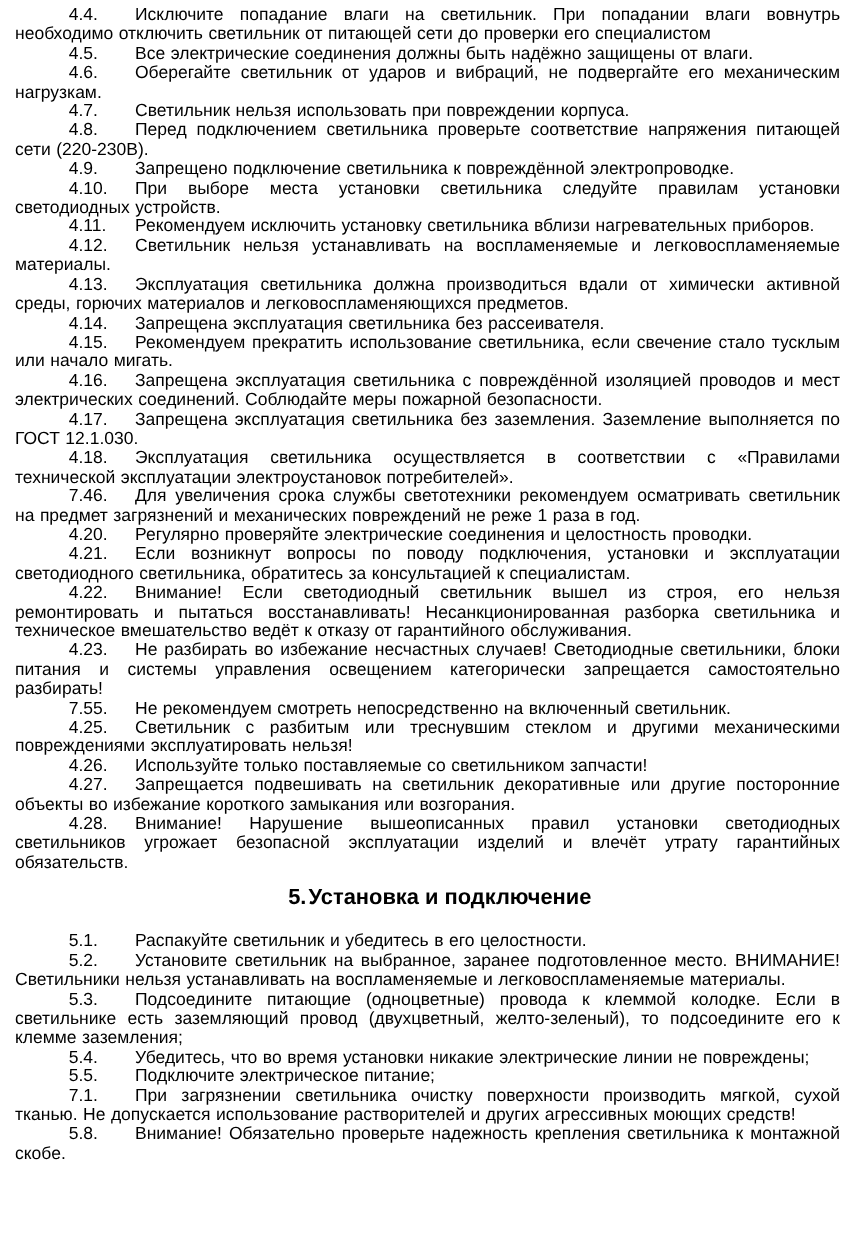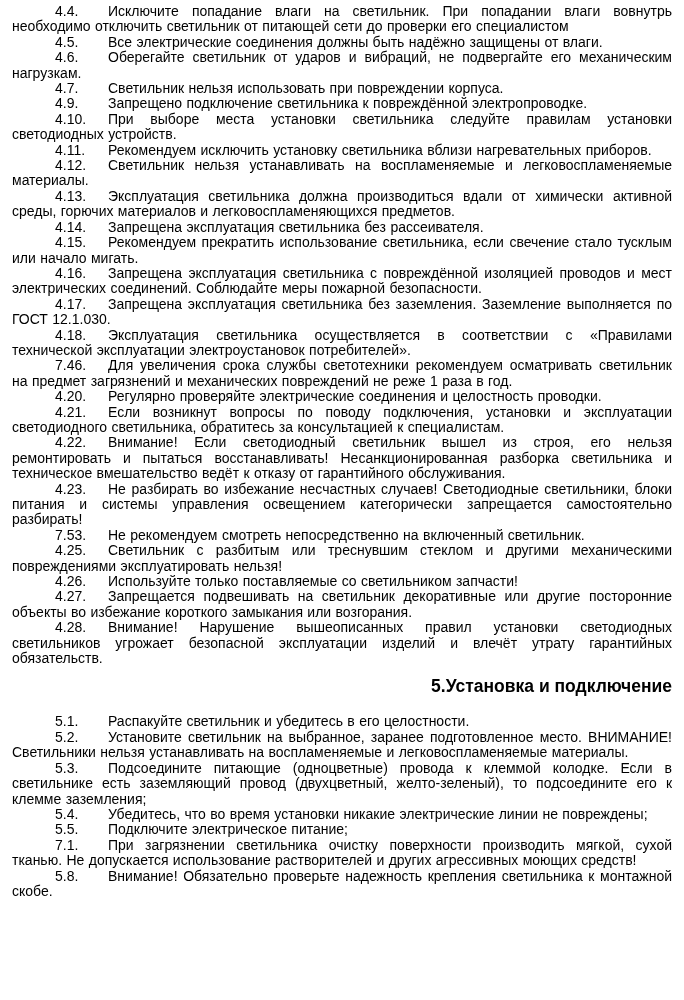--- a/index.html
+++ b/index.html
@@ -34,21 +34,21 @@
     width: 53px;       
     text-indent: 0;
     vertical-align: baseline;
   }
   h2.section-heading {
     margin: 9px 0 17px 0;
     padding-left: 18px; 
     font-size: 17.5px;
     line-height: 22px;
     font-weight: bold;
-    text-align: right;
+    text-align: center;
   }
   h2.section-heading .hnum {
     display: inline-block;
     width: 18px; 
   }
 </style>
 </head>
 <body>
 
 <div class="page">
@@ -56,20 +56,21 @@
   <div class="doc-list">
 
       <p class="item"><span class="num">4.4.</span><span>Исключите попадание влаги на светильник. При попадании влаги вовнутрь необходимо отключить светильник от питающей сети до проверки его специалистом</span></p>
 
       <p class="item"><span class="num">4.5.</span><span>Все электрические соединения должны быть надёжно защищены от влаги.</span></p>
 
       <p class="item"><span class="num">4.6.</span><span>Оберегайте светильник от ударов и вибраций, не подвергайте его механическим нагрузкам.</span></p>
 
       <p class="item"><span class="num">4.7.</span><span>Светильник нельзя использовать при повреждении корпуса.</span></p>
 
+      <p class="item"><span class="num">4.8.</span><span>Перед подключением светильника проверьте соответствие напряжения питающей сети (220-230В).</span></p>
 
       <p class="item"><span class="num">4.9.</span><span>Запрещено подключение светильника к повреждённой электропроводке.</span></p>
 
       <p class="item"><span class="num">4.10.</span><span>При выборе места установки светильника следуйте правилам установки светодиодных устройств.</span></p>
 
       <p class="item"><span class="num">4.11.</span><span>Рекомендуем исключить установку светильника вблизи нагревательных приборов.</span></p>
 
       <p class="item"><span class="num">4.12.</span><span>Светильник нельзя устанавливать на воспламеняемые и легковоспламеняемые материалы.</span></p>
 
       <p class="item"><span class="num">4.13.</span><span>Эксплуатация светильника должна производиться вдали от химически активной среды, горючих материалов и легковоспламеняющихся предметов.</span></p>
@@ -87,21 +88,21 @@
       <p class="item"><span class="num">7.46.</span><span>Для увеличения срока службы светотехники рекомендуем осматривать светильник на предмет загрязнений и механических повреждений не реже 1 раза в год.</span></p>
 
       <p class="item"><span class="num">4.20.</span><span>Регулярно проверяйте электрические соединения и целостность проводки.</span></p>
 
       <p class="item"><span class="num">4.21.</span><span>Если возникнут вопросы по поводу подключения, установки и эксплуатации светодиодного светильника, обратитесь за консультацией к специалистам.</span></p>
 
       <p class="item"><span class="num">4.22.</span><span>Внимание! Если светодиодный светильник вышел из строя, его нельзя ремонтировать и пытаться восстанавливать! Несанкционированная разборка светильника и техническое вмешательство ведёт к отказу от гарантийного обслуживания.</span></p>
 
       <p class="item"><span class="num">4.23.</span><span>Не разбирать во избежание несчастных случаев! Светодиодные светильники, блоки питания и системы управления освещением категорически запрещается самостоятельно разбирать!</span></p>
 
-      <p class="item"><span class="num">7.53.</span><span>Не рекомендуем смотреть непосредственно на включенный светильник.</span></p>
+      <p class="item"><span class="num">7.55.</span><span>Не рекомендуем смотреть непосредственно на включенный светильник.</span></p>
 
       <p class="item"><span class="num">4.25.</span><span>Светильник с разбитым или треснувшим стеклом и другими механическими повреждениями эксплуатировать нельзя!</span></p>
 
       <p class="item"><span class="num">4.26.</span><span>Используйте только поставляемые со светильником запчасти!</span></p>
 
       <p class="item"><span class="num">4.27.</span><span>Запрещается подвешивать на светильник декоративные или другие посторонние объекты во избежание короткого замыкания или возгорания.</span></p>
 
       <p class="item"><span class="num">4.28.</span><span>Внимание! Нарушение вышеописанных правил установки светодиодных светильников угрожает безопасной эксплуатации изделий и влечёт утрату гарантийных обязательств.</span></p>
     </div>
 

